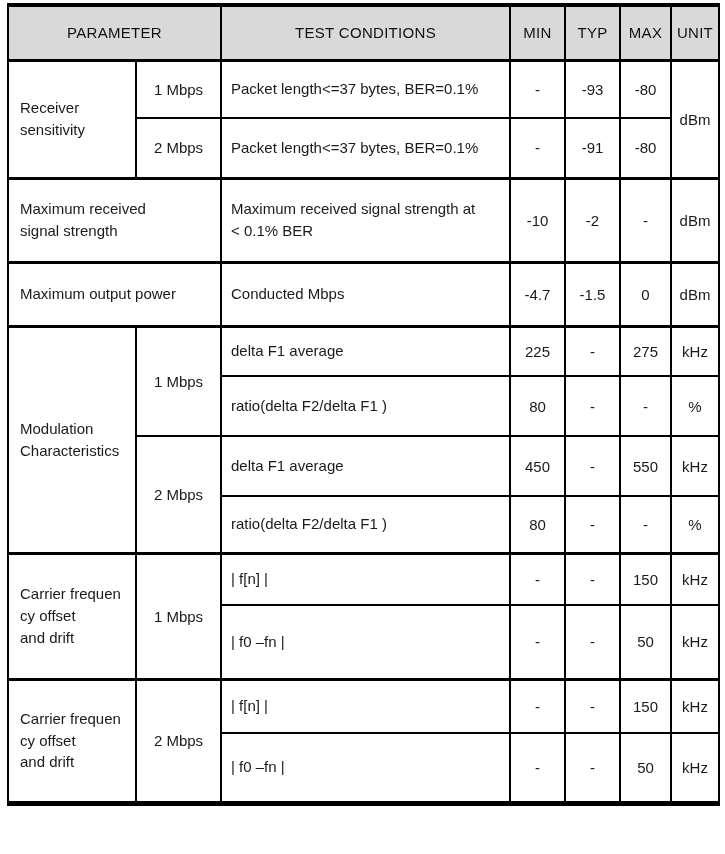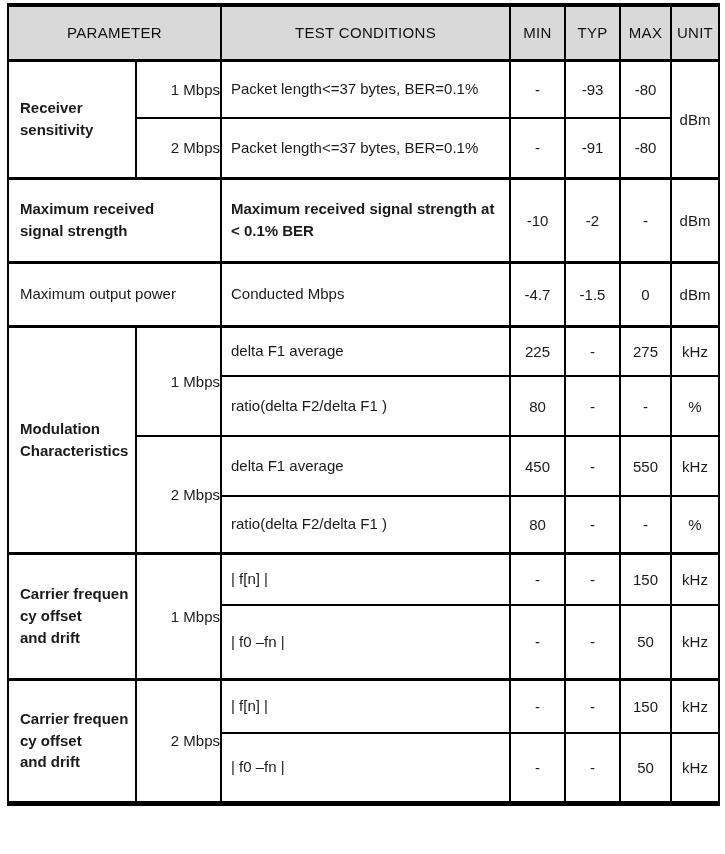--- a/index.html
+++ b/index.html
@@ -47,29 +47,29 @@
     letter-spacing: 0.3px;
     color: #111111;
   }
   tr.section-start th, tr.section-start td { border-top-width: 3px; }
   td.param {
     text-align: left;
     padding-left: 11px;
     padding-right: 6px;
     line-height: 1.45;
   }
-  td.rate { text-align: right; }
+  td.rate { text-align: center; }
   td.cond {
     text-align: left;
     padding-left: 9px;
     padding-right: 6px;
     line-height: 1.45;
   }
   td.val { text-align: center; }
-  .wrap { white-space: pre-line; font-weight: bold; }
+  .wrap { white-space: pre-line; }
 
   tr.h55 { height: 55px; }
   tr.h58 { height: 58px; }
   tr.h60 { height: 60px; }
   tr.h84 { height: 84px; margin-left: 36px; }
   tr.h64 { height: 64px; }
   tr.h50 { height: 50px; }
   tr.h57 { height: 57px; }
   tr.h52 { height: 52px; }
   tr.h74 { height: 74px; }

